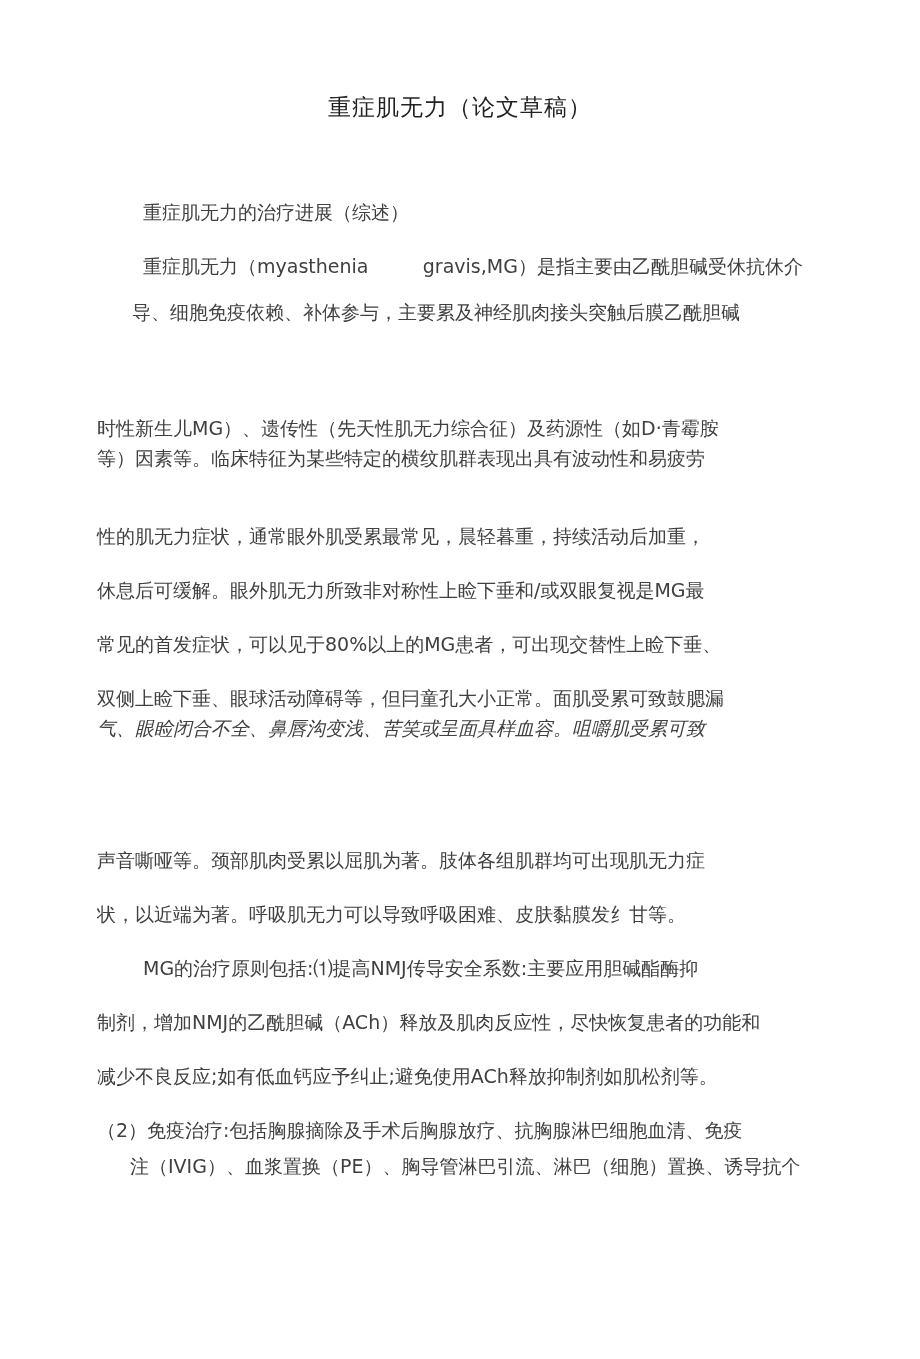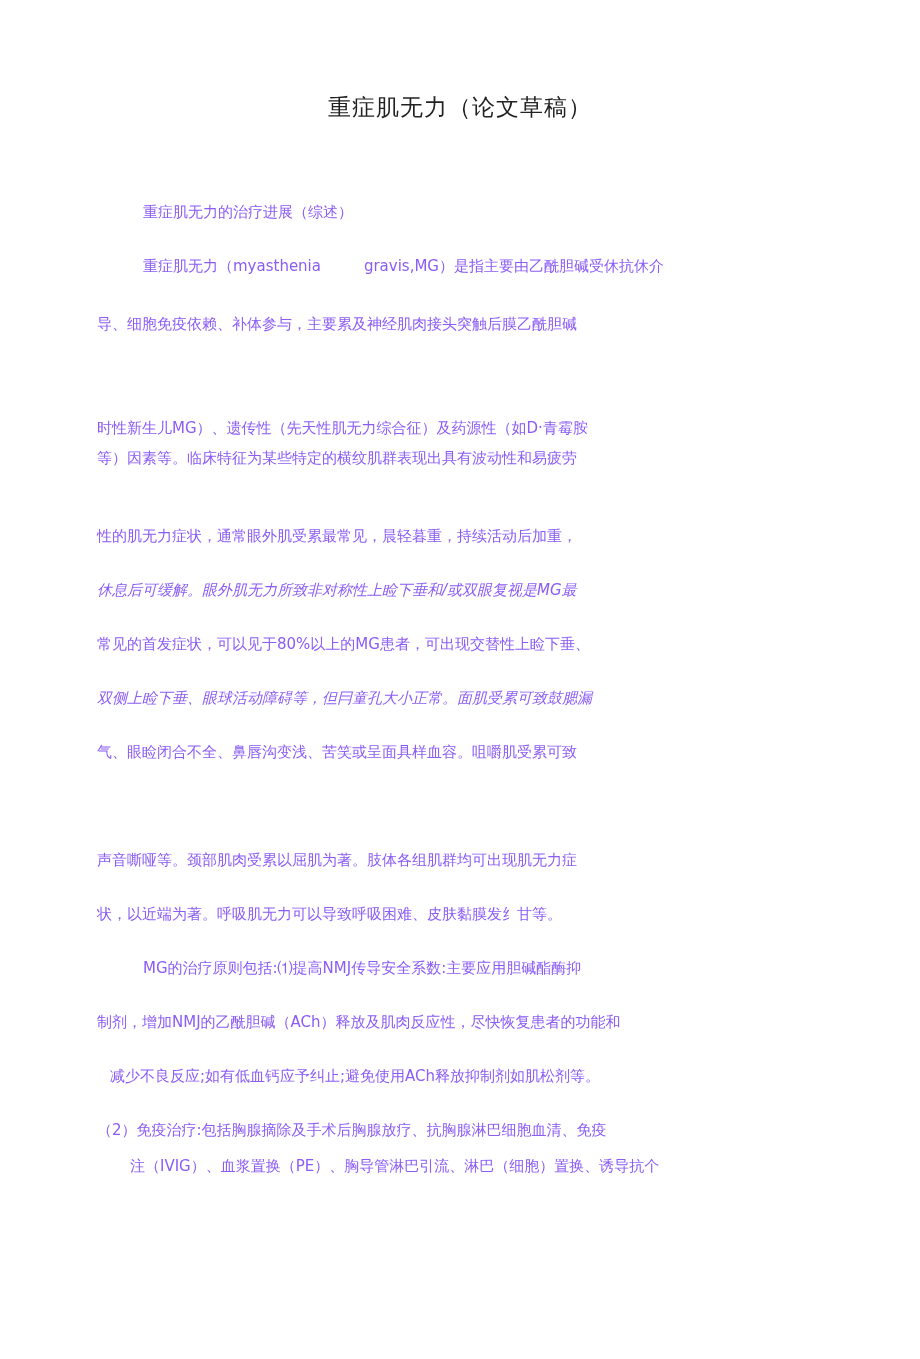--- a/index.html
+++ b/index.html
@@ -28,43 +28,43 @@
       top: 92px;
       text-align: center;
       font-size: 23px;
       letter-spacing: 1px;
       color: #222;
       white-space: nowrap;
     }
     .line {
       position: absolute;
       left: 97px;
-      font-size: 15px;
+      font-size: 19px;
       white-space: pre;
-      color: #8b5cf6;
+      color: #404040;
       line-height: 24px;
     }
     .line.indent { left: 143px; }
   </style>
 </head>
 <body>
 
 <div class="page">
   <div class="doc-title">重症肌无力（论文草稿）</div>
 
   <div class="line indent" style="top: 200px;">重症肌无力的治疗进展（综述）</div>
   <div class="line indent" style="top: 254px;">重症肌无力（myasthenia         gravis,MG）是指主要由乙酰胆碱受休抗休介</div>
-  <div class="line" style="top: 312px;">导、细胞免疫依赖、补体参与，主要累及神经肌肉接头突触后膜乙酰胆碱</div>
+  <div class="line" style="top: 300px; margin-left: 35px;">导、细胞免疫依赖、补体参与，主要累及神经肌肉接头突触后膜乙酰胆碱</div>
   <div class="line" style="top: 416px;">时性新生儿MG）、遗传性（先天性肌无力综合征）及药源性（如D·青霉胺</div>
   <div class="line" style="top: 446px;">等）因素等。临床特征为某些特定的横纹肌群表现出具有波动性和易疲劳</div>
   <div class="line" style="top: 524px;">性的肌无力症状，通常眼外肌受累最常见，晨轻暮重，持续活动后加重，</div>
-  <div class="line" style="top: 578px; font-style: italic;">休息后可缓解。眼外肌无力所致非对称性上睑下垂和/或双眼复视是MG最</div>
+  <div class="line" style="top: 578px;">休息后可缓解。眼外肌无力所致非对称性上睑下垂和/或双眼复视是MG最</div>
   <div class="line" style="top: 632px;">常见的首发症状，可以见于80%以上的MG患者，可出现交替性上睑下垂、</div>
-  <div class="line" style="top: 686px; font-style: italic;">双侧上睑下垂、眼球活动障碍等，但冃童孔大小正常。面肌受累可致鼓腮漏</div>
-  <div class="line" style="top: 740px;">气、眼睑闭合不全、鼻唇沟变浅、苦笑或呈面具样血容。咀嚼肌受累可致</div>
+  <div class="line" style="top: 686px;">双侧上睑下垂、眼球活动障碍等，但冃童孔大小正常。面肌受累可致鼓腮漏</div>
+  <div class="line" style="top: 716px; font-style: italic;">气、眼睑闭合不全、鼻唇沟变浅、苦笑或呈面具样血容。咀嚼肌受累可致</div>
   <div class="line" style="top: 848px;">声音嘶哑等。颈部肌肉受累以屈肌为著。肢体各组肌群均可出现肌无力症</div>
   <div class="line" style="top: 902px;">状，以近端为著。呼吸肌无力可以导致呼吸困难、皮肤黏膜发纟甘等。</div>
   <div class="line" style="top: 1010px;">制剂，增加NMJ的乙酰胆碱（ACh）释放及肌肉反应性，尽快恢复患者的功能和</div>
   <div class="line indent" style="top: 956px;">MG的治疗原则包括:⑴提高NMJ传导安全系数:主要应用胆碱酯酶抑</div>
-  <div class="line" style="top: 1064px; margin-left: 13px;">减少不良反应;如有低血钙应予纠止;避免使用ACh释放抑制剂如肌松剂等。</div>
+  <div class="line" style="top: 1064px;">减少不良反应;如有低血钙应予纠止;避免使用ACh释放抑制剂如肌松剂等。</div>
   <div class="line" style="top: 1118px;">（2）免疫治疗:包括胸腺摘除及手术后胸腺放疗、抗胸腺淋巴细胞血清、免疫</div>
   <div class="line" style="top: 1154px; margin-left: 33px;">注（IVIG）、血浆置换（PE）、胸导管淋巴引流、淋巴（细胞）置换、诱导抗个</div>
 </div>
 
 </body></html>

